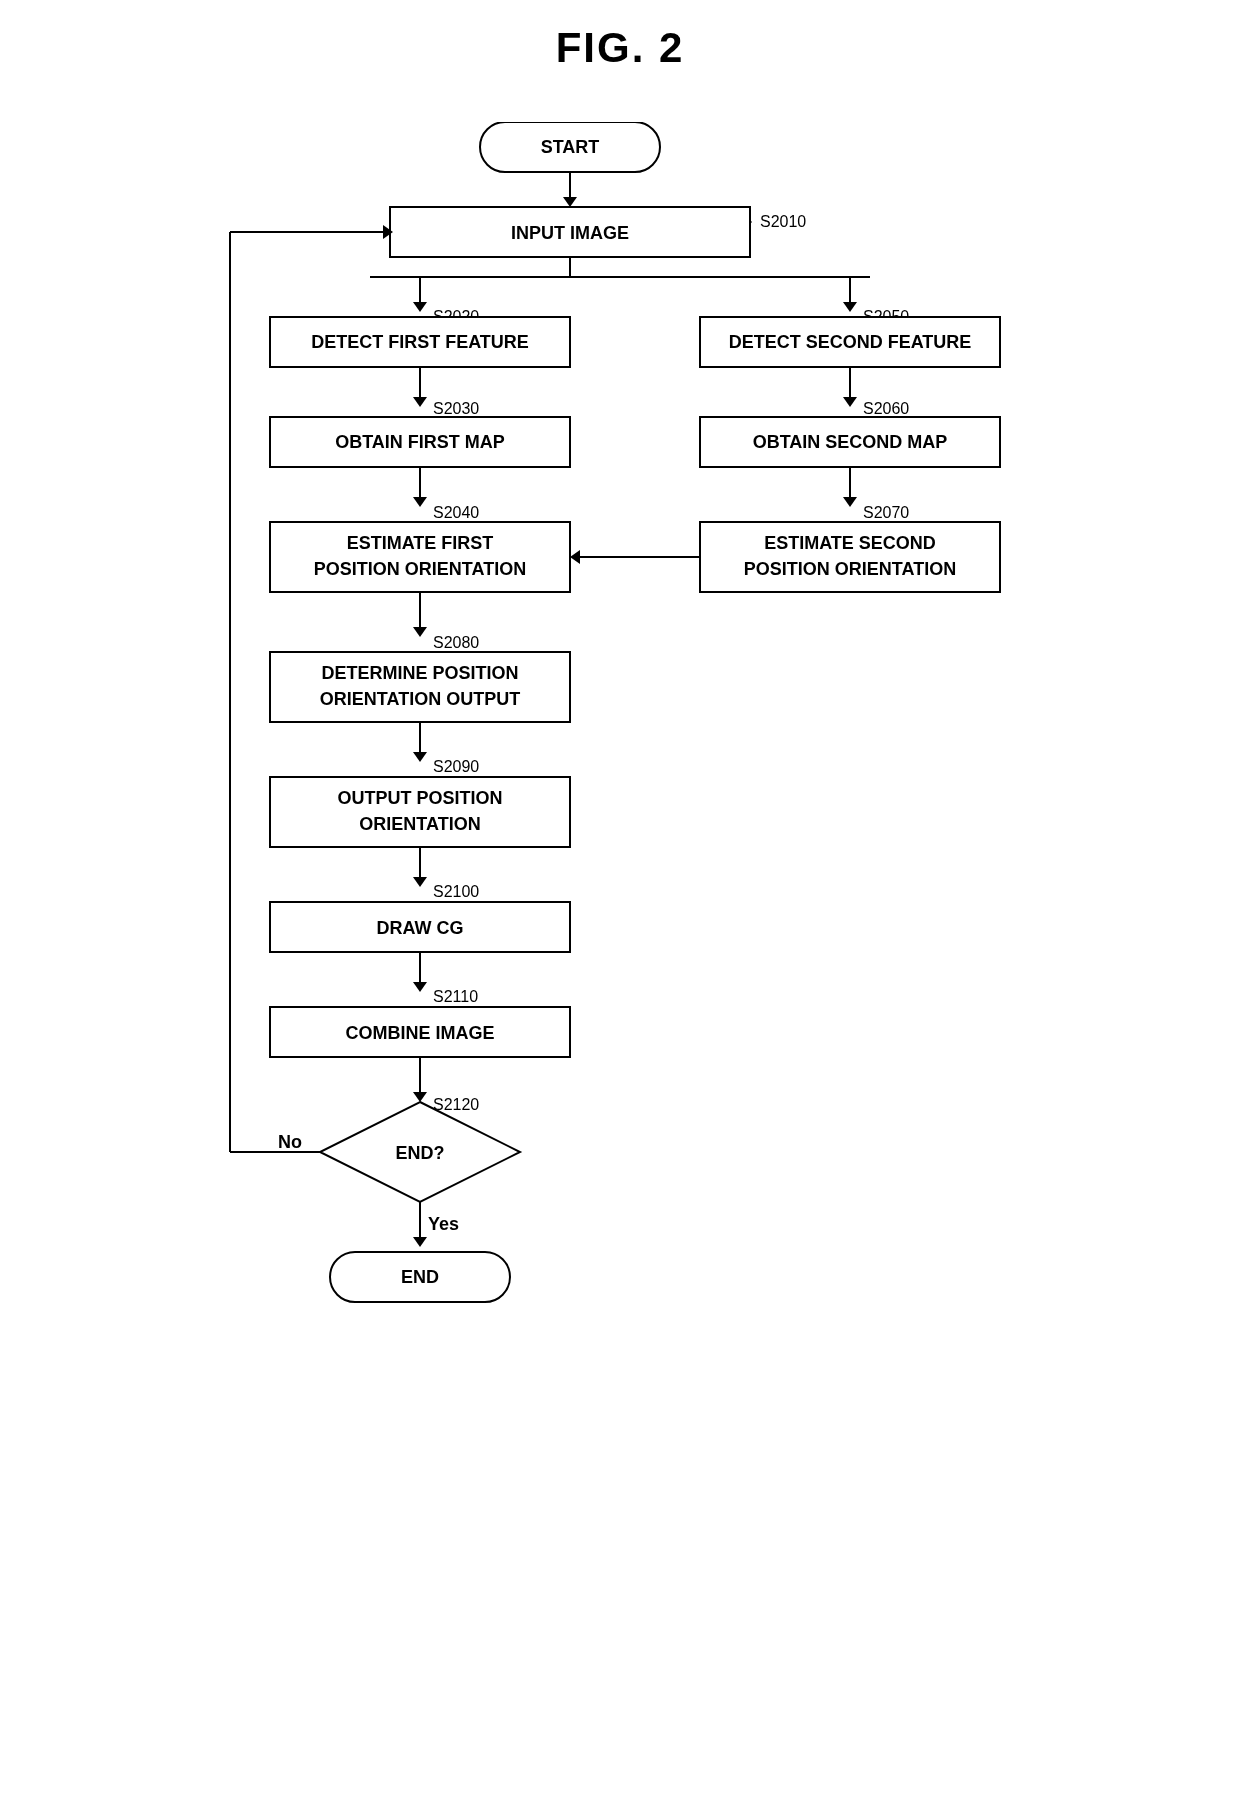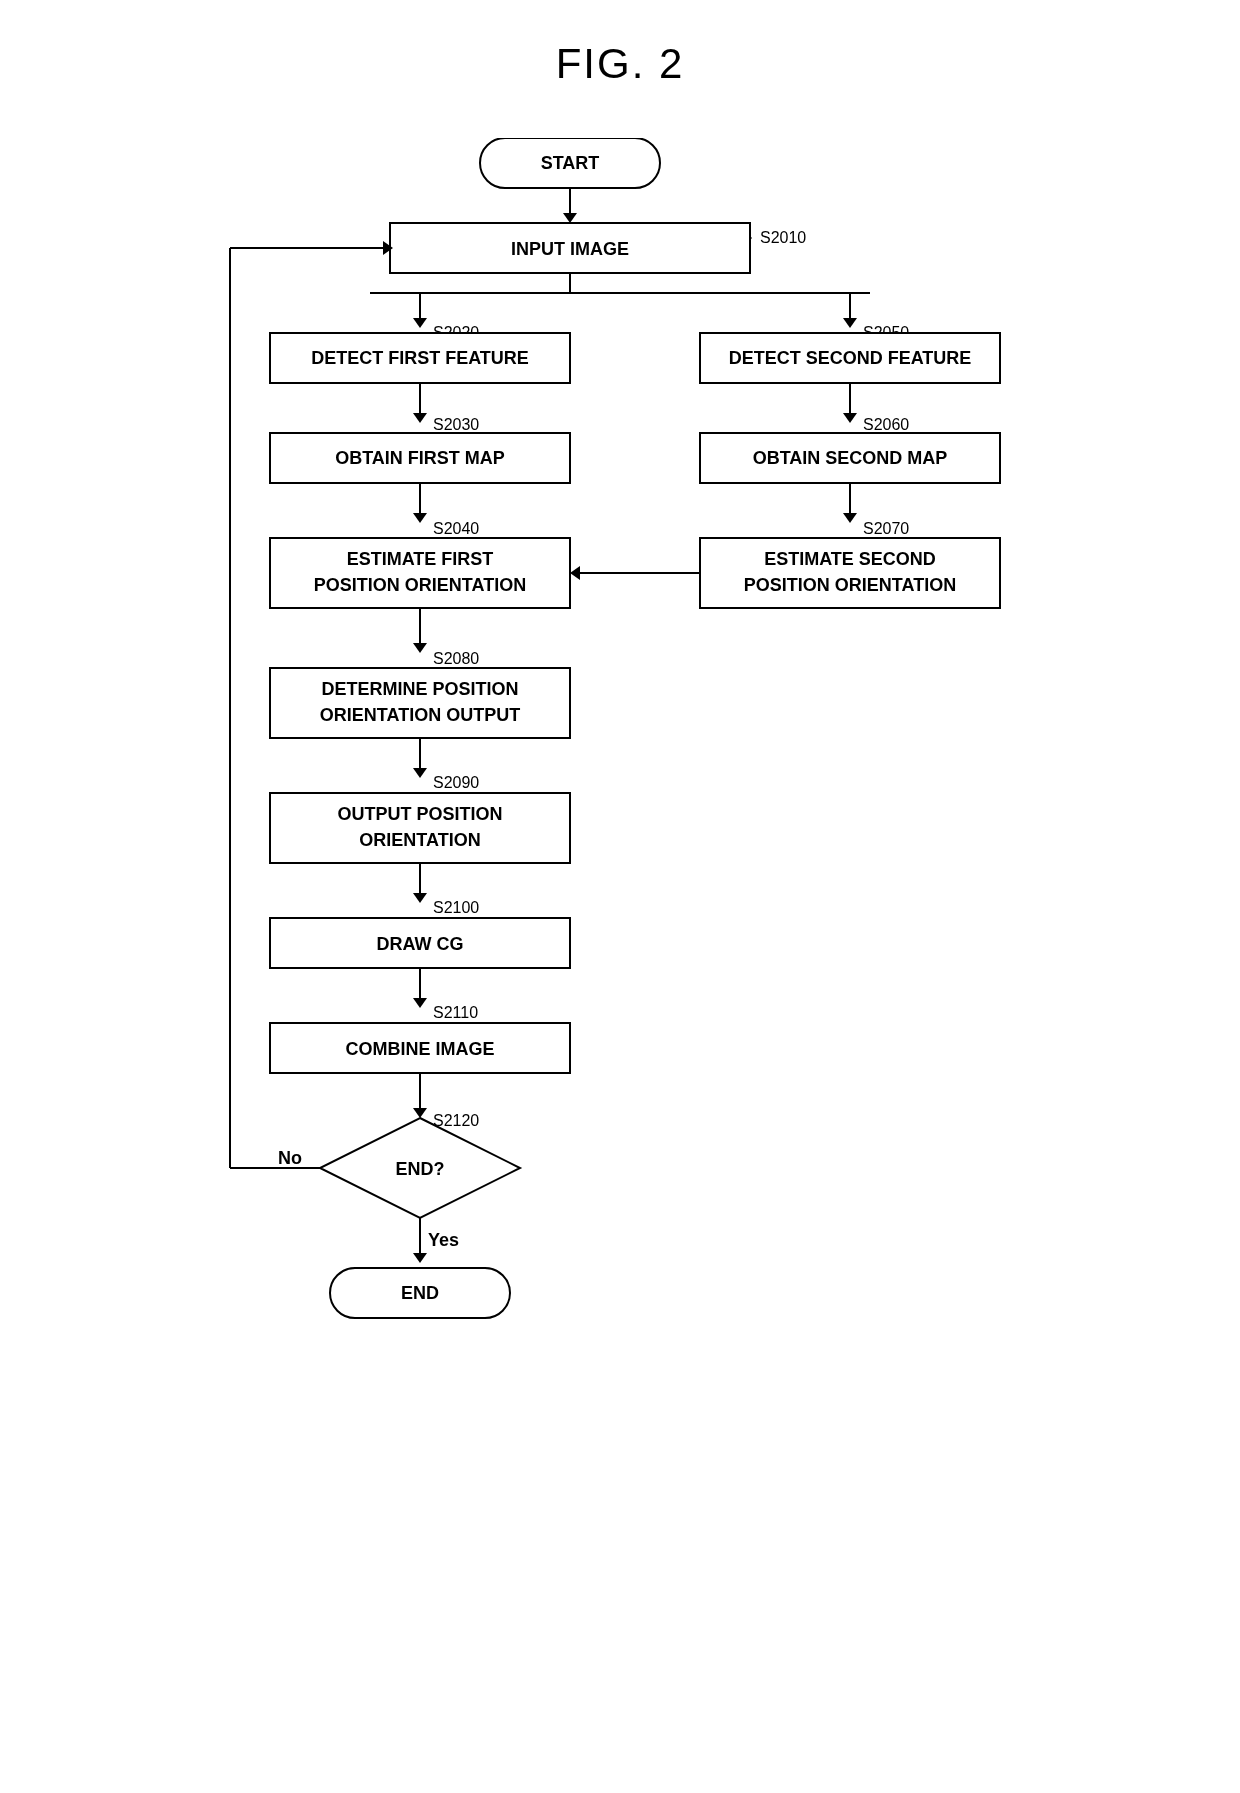--- a/index.html
+++ b/index.html
@@ -8,22 +8,22 @@
       font-family: Arial, sans-serif;
       width: 1240px;
       min-height: 1793px;
       display: flex;
       flex-direction: column;
       align-items: center;
     }
 
     .page-title {
       font-size: 42px;
-      font-weight: normal;
-      margin-top: 40px;
+      font-weight: bold;
+      margin-top: 24px;
       margin-bottom: 50px;
       letter-spacing: 2px;
     }
 
     .flowchart {
       position: relative;
       width: 900px;
       display: flex;
       flex-direction: column;
       align-items: flex-start;

